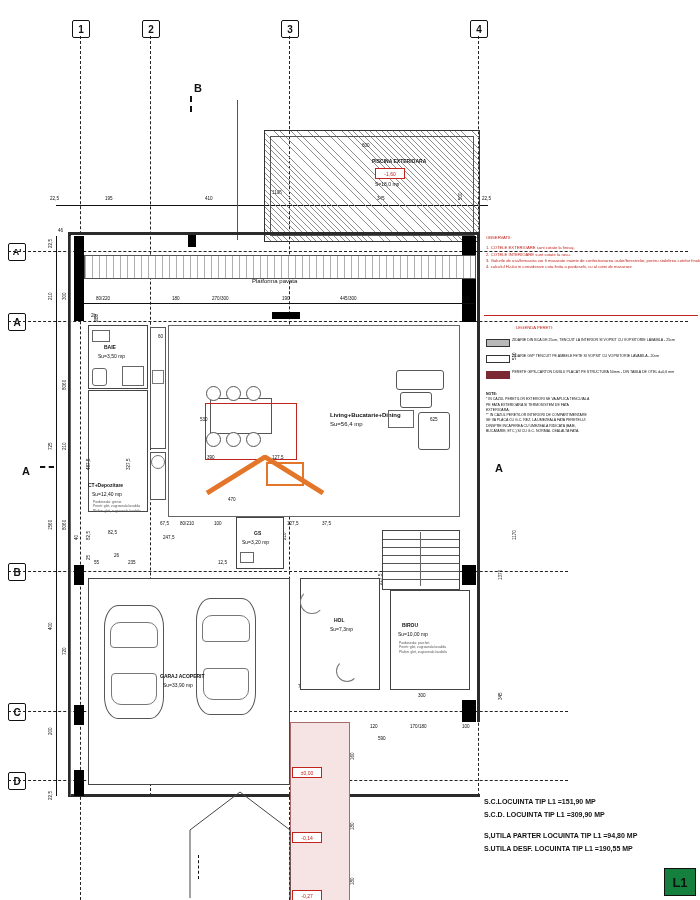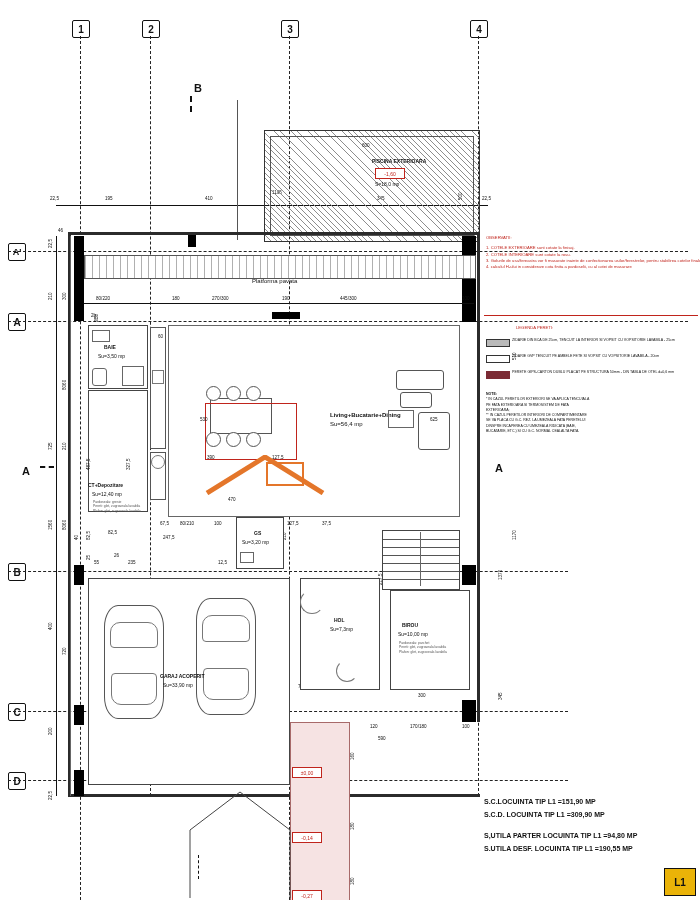--- a/index.html
+++ b/index.html
@@ -74,21 +74,21 @@
     position:absolute;left:325px;top:395px;
     font-size:40px;font-weight:bold;color:#6f6f78;opacity:.62;
     letter-spacing:1px;line-height:1.02;pointer-events:none;
   }
   .watermark .sub{font-size:34px;display:block;margin-top:-4px;}
   .wm-roof{position:absolute;left:205px;top:455px;width:120px;height:40px;pointer-events:none;}
   .summary{position:absolute;font-size:7px;line-height:1.85;color:#111;font-weight:bold;white-space:nowrap;}
   .sheet{
     position:absolute;right:4px;bottom:4px;width:30px;height:26px;
     border:1px solid #111;display:flex;align-items:center;justify-content:center;
-    font-size:10px;font-weight:bold;background:#eab308;
+    font-size:13px;font-weight:bold;background:#15803d;
   }
   .redbox{position:absolute;border:1px solid #c0241c;background:#fff;font-size:5px;color:#c0241c;
     display:flex;align-items:center;justify-content:center;}
   .orange{position:absolute;border:2px solid #e4762a;}
   .redline{position:absolute;border:1px solid #c0241c;}
   .sect{position:absolute;font-size:11px;font-weight:bold;}
 </style>
 </head>
 <body>
 

